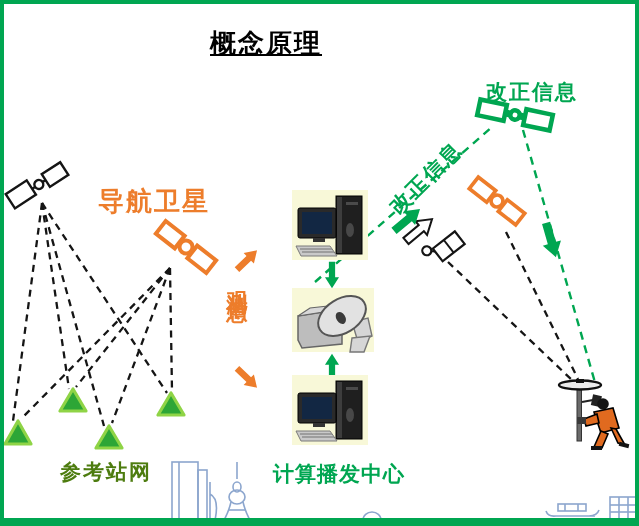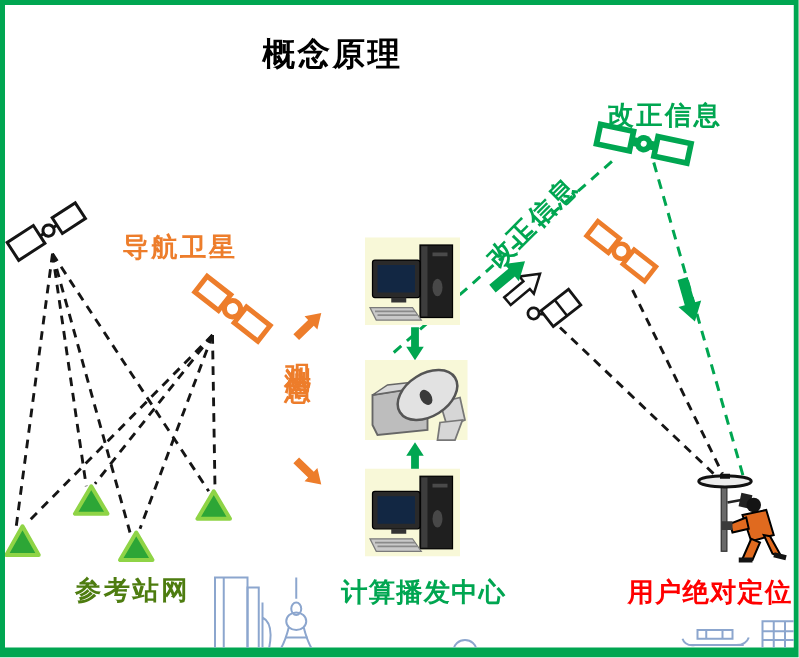--- a/index.html
+++ b/index.html
@@ -4,22 +4,22 @@
 <style>
   html,body{margin:0;padding:0;background:#ffffff;}
   body{font-family:"Liberation Sans","DejaVu Sans",sans-serif;}
   .stage{
     position:relative;width:639px;height:526px;background:#ffffff;
     border:4px solid #00A651;border-bottom-width:8px;box-sizing:border-box;
     overflow:hidden;
   }
   .black-strip{position:absolute;left:-4px;right:-4px;bottom:-8px;height:5px;background:#000;z-index:9;}
   .lbl{position:absolute;font-weight:bold;white-space:nowrap;z-index:5;}
-  .lbl-title{left:206px;top:22px;font-size:26px;color:#000;letter-spacing:2px;}
-  .lbl-nav{left:94px;top:180px;font-size:21px;color:#ED7D2B;letter-spacing:2px;}
+  .lbl-title{left:206px;top:22px;font-size:26px;color:#000;letter-spacing:2px;text-decoration:underline;}
+  .lbl-nav{left:94px;top:180px;font-size:26px;color:#ED7D2B;letter-spacing:2px;}
   .lbl-comm{left:482px;top:74px;font-size:21px;color:#00A651;letter-spacing:2px;}
   .lbl-corr{left:364px;top:160px;width:116px;text-align:center;font-size:21px;color:#00A651;
             letter-spacing:2px;transform:rotate(-45deg);}
   .lbl-obs{left:219px;top:269px;font-size:21px;color:#ED7D2B;
            writing-mode:vertical-rl;text-orientation:upright;letter-spacing:4px;white-space:normal;}
   .lbl-ref{left:56px;top:454px;font-size:21px;color:#4d7c0f;letter-spacing:2px;}
   .lbl-bc{left:269px;top:456px;font-size:21px;color:#00A651;letter-spacing:1px;}
   .lbl-user{left:498px;top:456px;font-size:21px;color:#FF0000;letter-spacing:1px;}
   svg.art{position:absolute;left:-4px;top:-4px;z-index:1;}
 </style>
@@ -181,16 +181,15 @@
     </g>
   </svg>
 
   <div class="lbl lbl-title">概念原理</div>
   <div class="lbl lbl-nav">导航卫星</div>
   <div class="lbl lbl-comm">改正信息</div>
   <div class="lbl lbl-corr">改正信息</div>
   <div class="lbl lbl-obs">观测信息</div>
   <div class="lbl lbl-ref">参考站网</div>
   <div class="lbl lbl-bc">计算播发中心</div>
-  <div class="lbl lbl-user">用户绝对定位</div>
 
   <div class="black-strip"></div>
 </div>
 
 </body></html>

